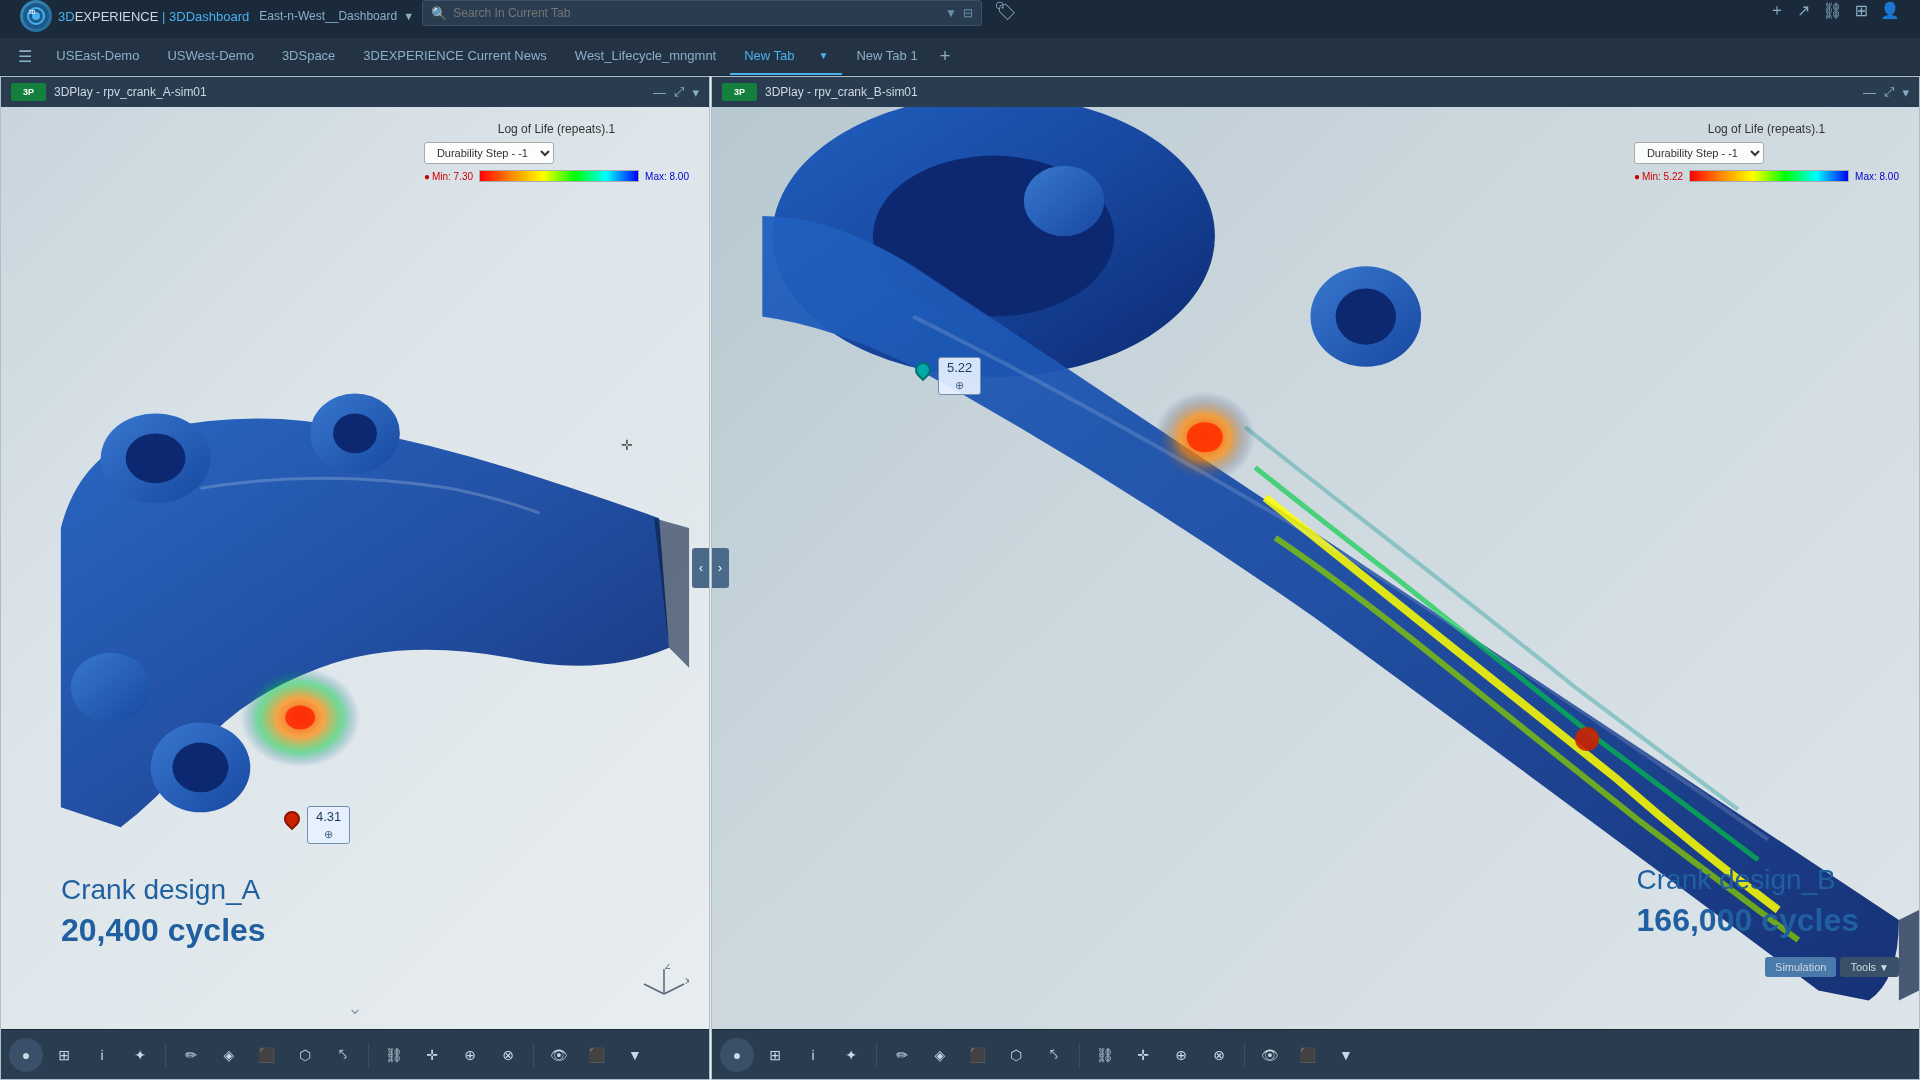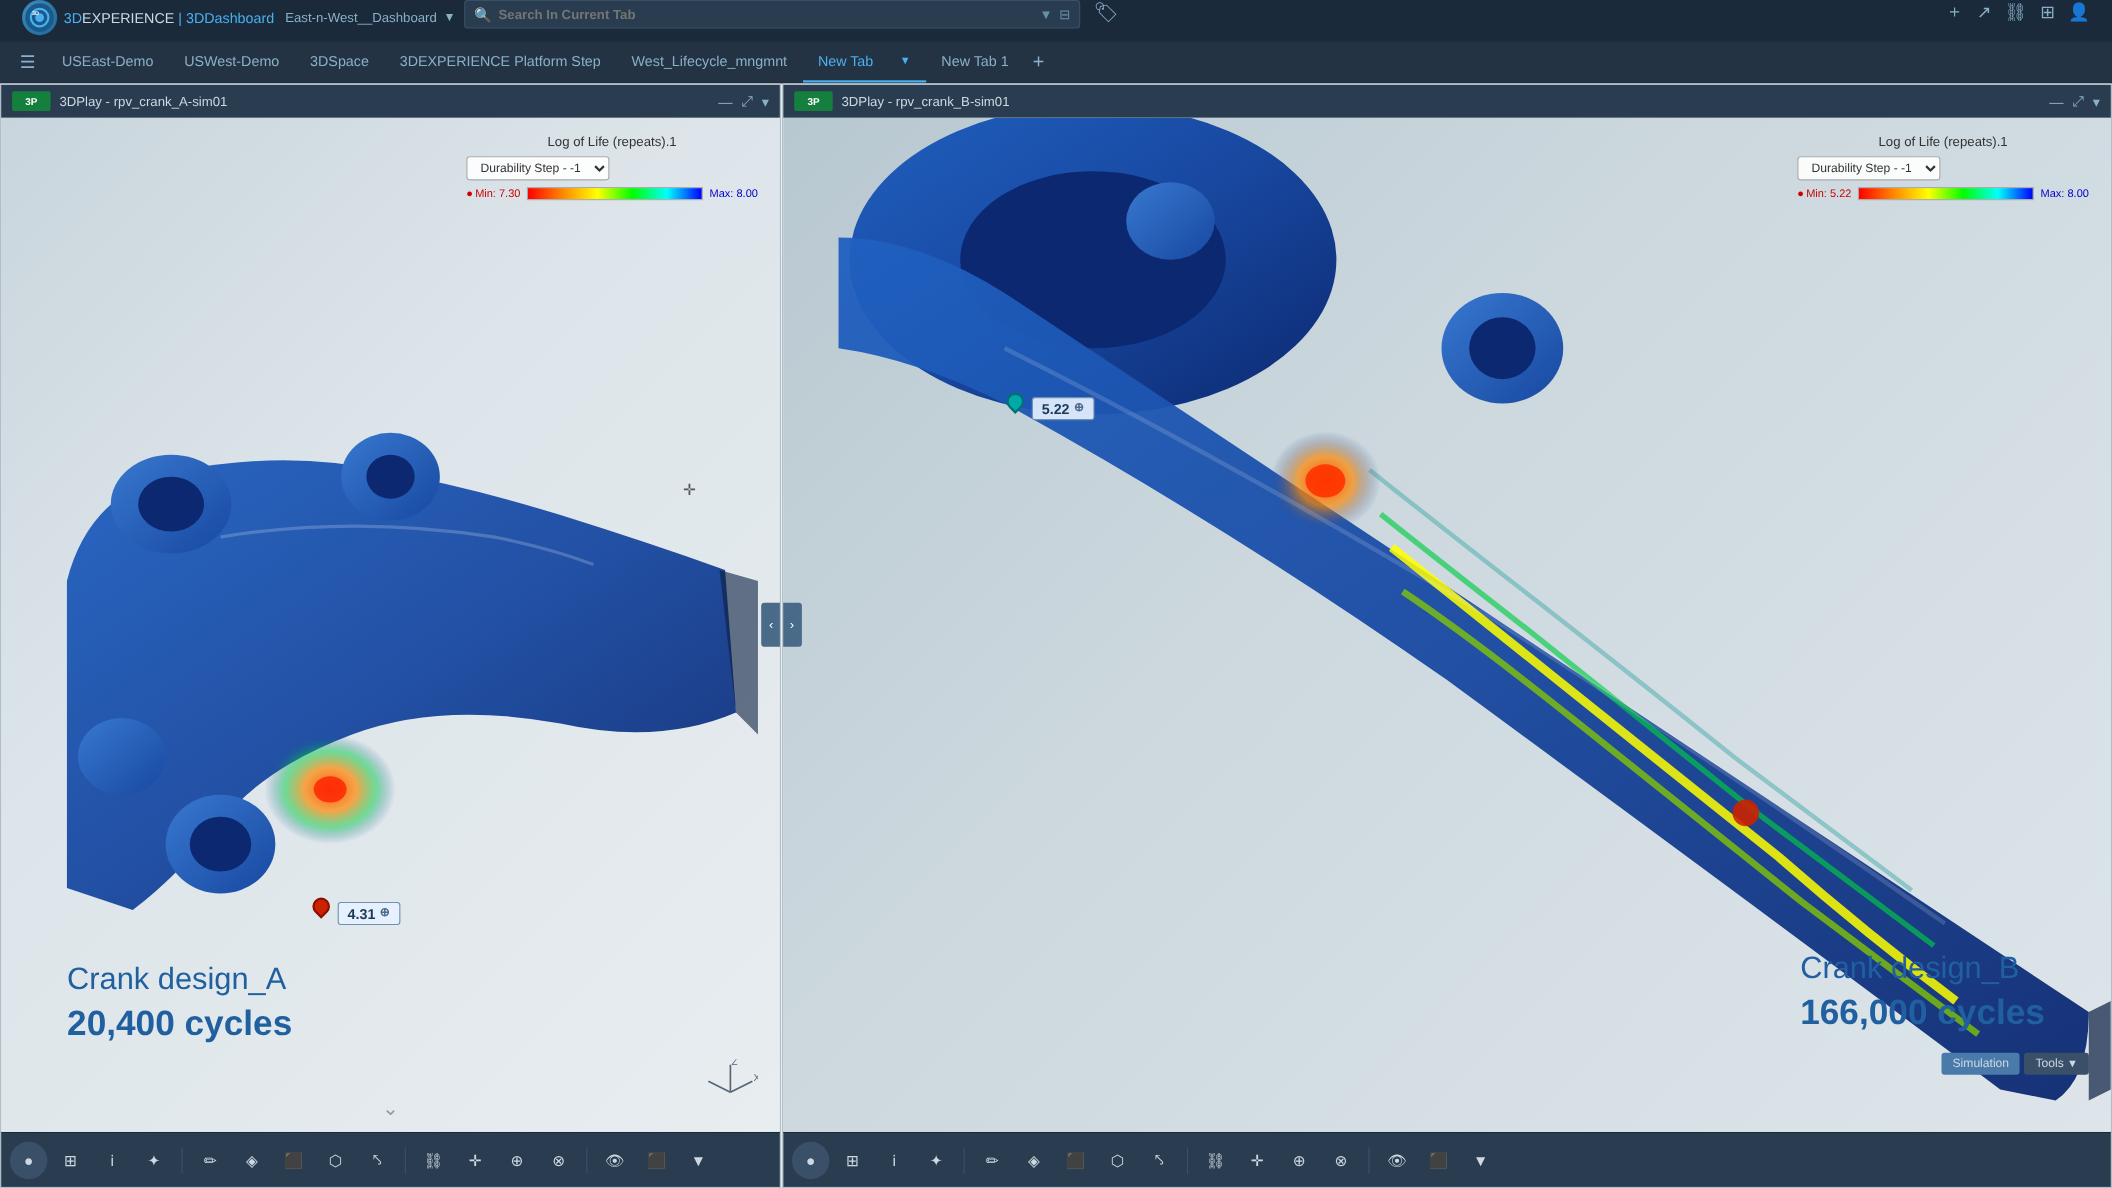--- a/index.html
+++ b/index.html
@@ -166,22 +166,22 @@
       transform: rotate(-45deg);
       position: absolute; top: 0; left: 3px;
     }
     .pin-body.red { background: #cc2200; border: 2px solid #881100; }
     .pin-body.teal { background: #00a8a8; border: 2px solid #007070; }
     .pin-label {
       background: rgba(230,240,255,0.92);
       border: 1px solid #7090b0;
       border-radius: 3px;
       padding: 2px 8px;
-      font-size: 13px; font-weight: 700; color: #1a3a5a;
-      display: flex; gap: 4px;
+      font-size: 13px; font-weight: 400; color: #1a3a5a;
+      display: flex; align-items: center; gap: 4px; flex-direction: column;
     }
     .pin-label .crosshair { font-size: 11px; color: #4a6a8a; cursor: pointer; }
 
     
     .design-label {
       position: absolute;
       bottom: 80px; left: 60px;
     }
     .design-name { color: #2060a0; font-size: 28px; font-weight: 500; }
     .design-cycles { color: #2060a0; font-size: 32px; font-weight: 600; text-align: center; margin-top: 6px; }
@@ -283,41 +283,41 @@
     </div>
     <span id="brand-text">
       <span>3D</span><span style="color:#cdd8e3">EXPERIENCE</span><span style="color:#4ab0f0"> | </span><span>3DDashboard</span>
     </span>
     <span id="dashboard-name">East-n-West__Dashboard</span>
     <button style="background:none;border:none;color:#8ab0c8;font-size:11px;cursor:pointer;">▼</button>
   </div>
 
   <div id="search-bar">
     <span style="color:#6a90a8;font-size:13px;">🔍</span>
-    <input id="search-input" style="background: transparent; border: none; outline: none; color: rgb(138, 176, 200); font-size: 12px; flex: 1 1 0%; font-weight: bold;" placeholder="Search In Current Tab">
+    <input id="search-input" style="background: transparent; border: none; outline: none; color: rgb(138, 176, 200); font-size: 12px; flex: 1 1 0%;" placeholder="Search In Current Tab">
     <span style="color:#6a90a8;font-size:12px;cursor:pointer;">▼</span>
     <span style="color:#6a90a8;font-size:12px;cursor:pointer;">⊟</span>
   </div>
   <button style="background:none;border:none;color:#8ab0c8;font-size:18px;cursor:pointer;margin-left:4px;">🏷</button>
 
   <div id="topbar-actions">
     <button class="topbar-btn">＋</button>
     <button class="topbar-btn">↗</button>
     <button class="topbar-btn">⛓</button>
     <button class="topbar-btn">⊞</button>
     <button class="topbar-btn">👤</button>
   </div>
 </div>
 
 <div id="tabbar">
   <div class="hamburger-btn">☰</div>
   <div class="tab">USEast-Demo</div>
   <div class="tab">USWest-Demo</div>
   <div class="tab">3DSpace</div>
-  <div class="tab">3DEXPERIENCE Platform Step</div>
+  <div class="tab">3DEXPERIENCE Current News</div>
   <div class="tab">West_Lifecycle_mngmnt</div>
   <div class="tab active tab-with-arrow">
     <span>New Tab</span>
     <span style="font-size:10px;margin-left:4px;">▼</span>
   </div>
   <div class="tab tab-with-arrow">
     <span>New Tab 1</span>
   </div>
   <div class="tab-add-btn">+</div>
 </div>

